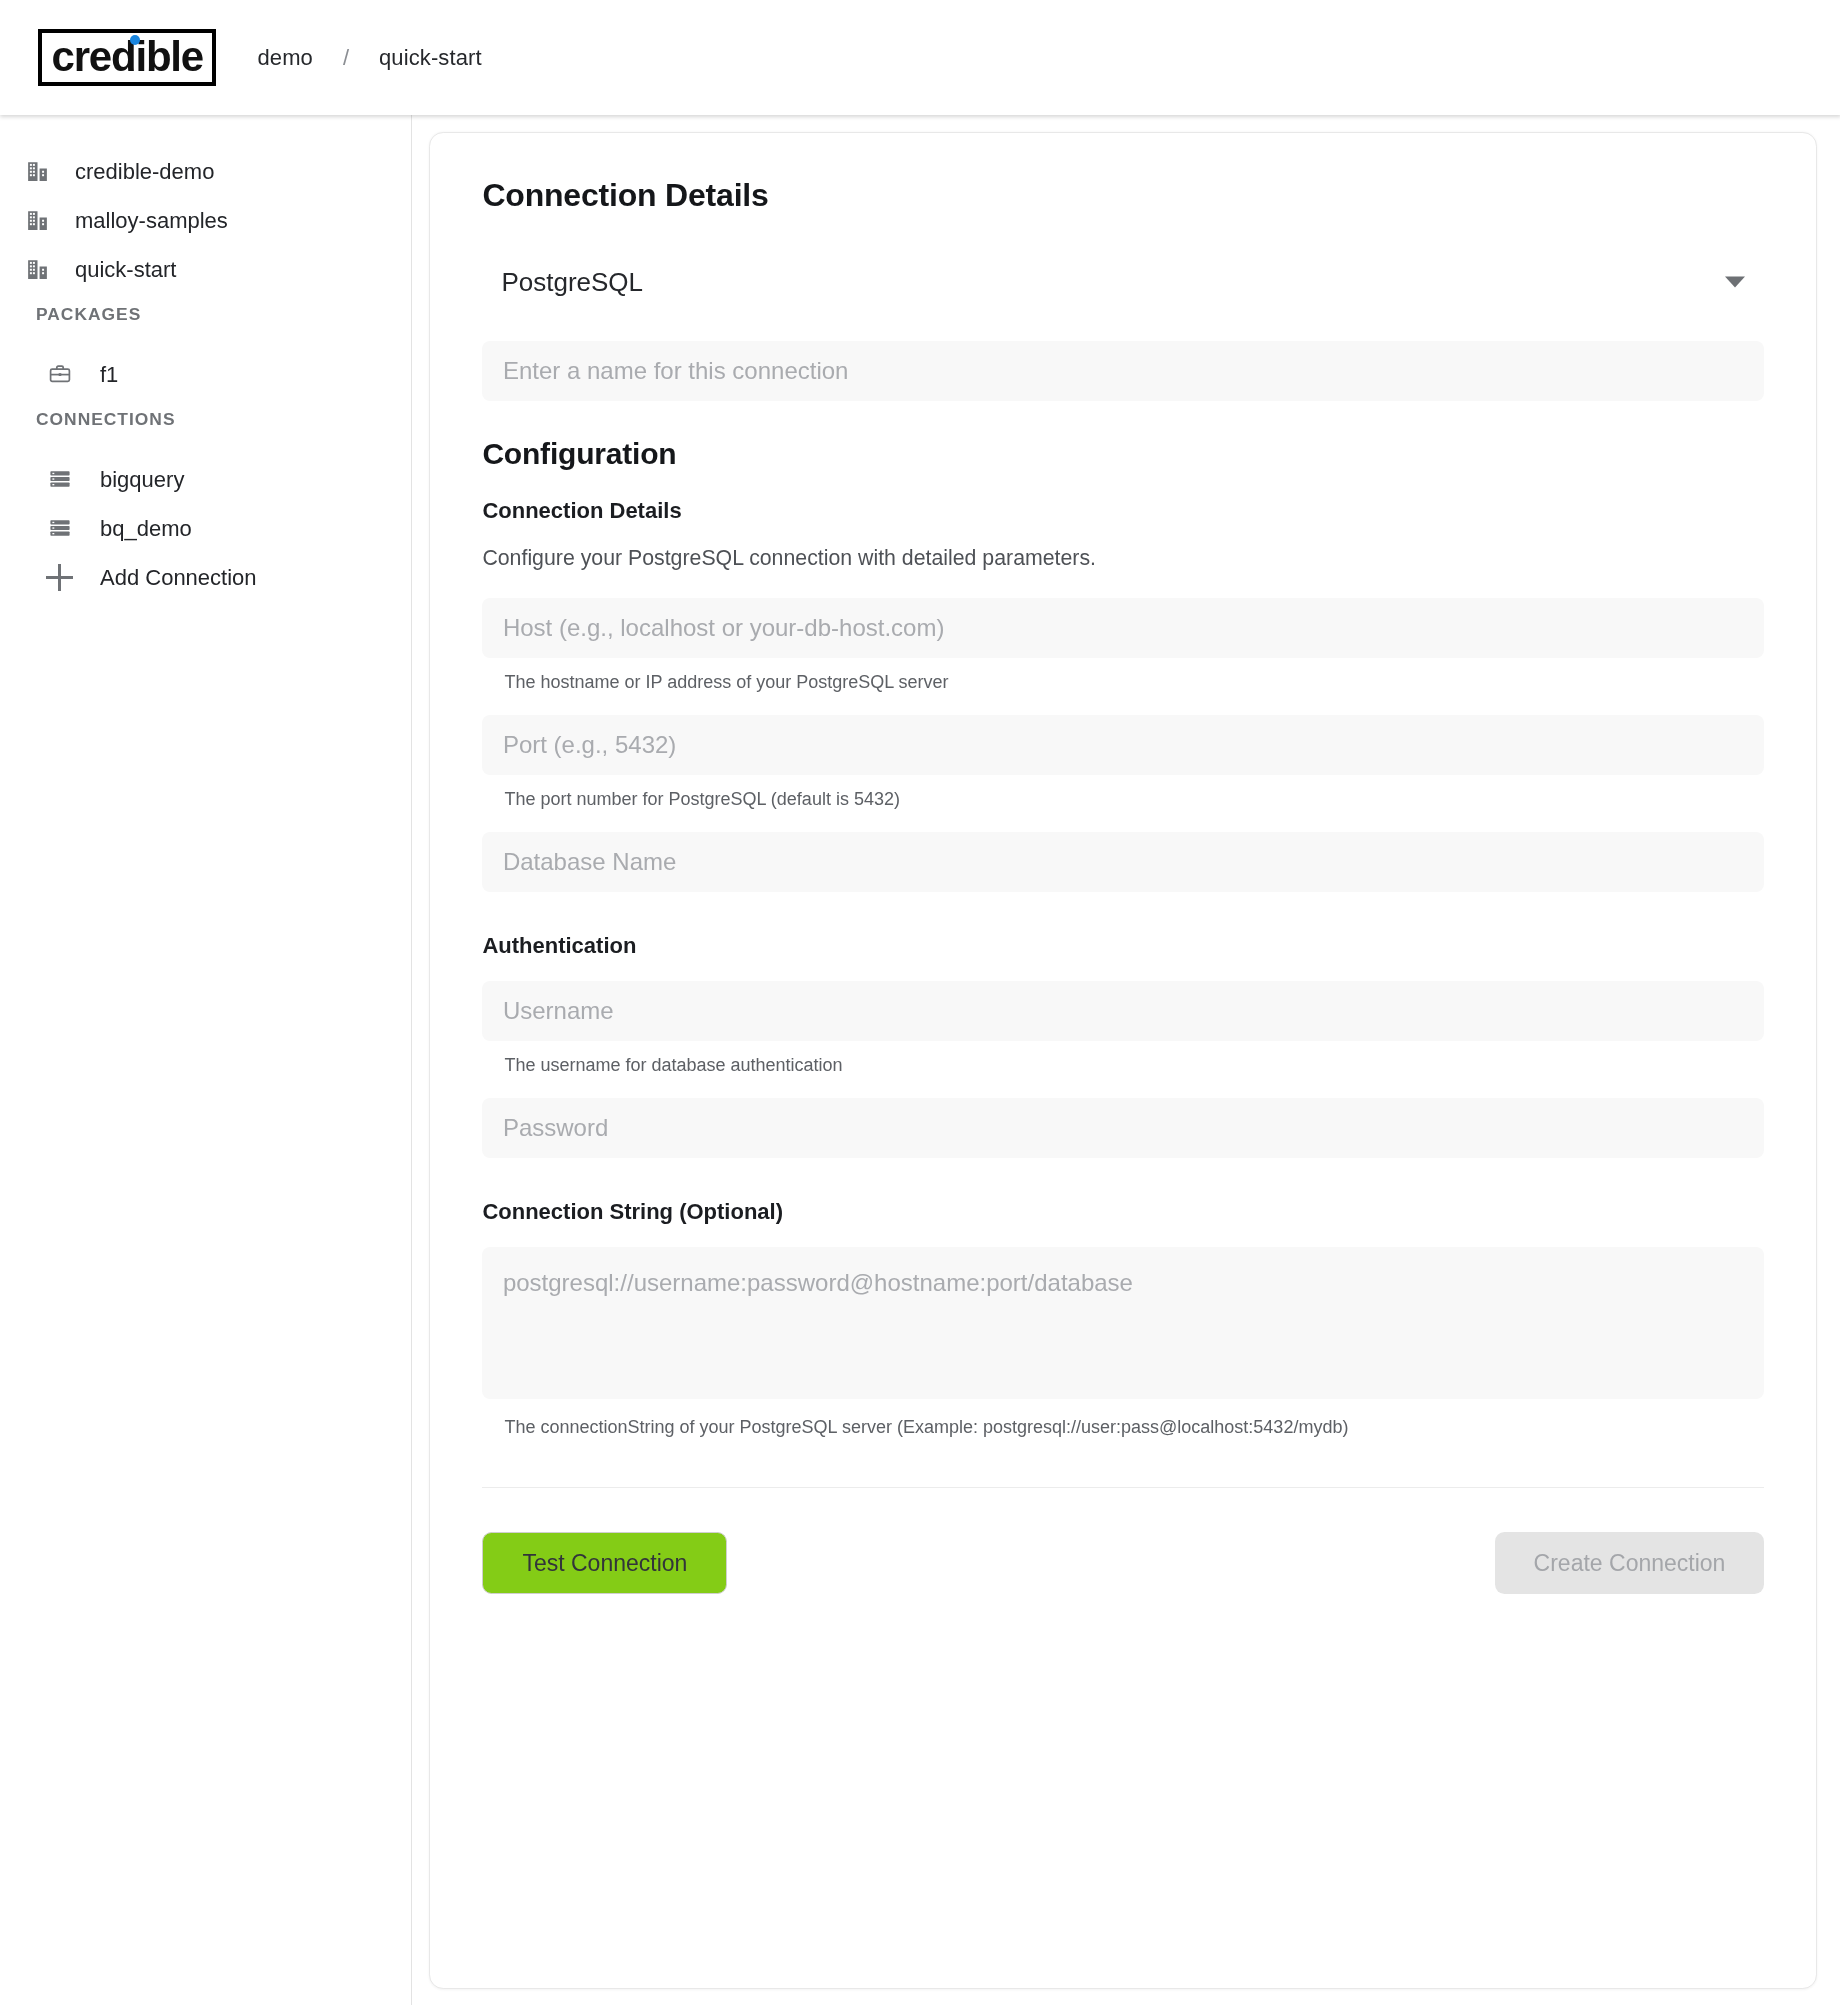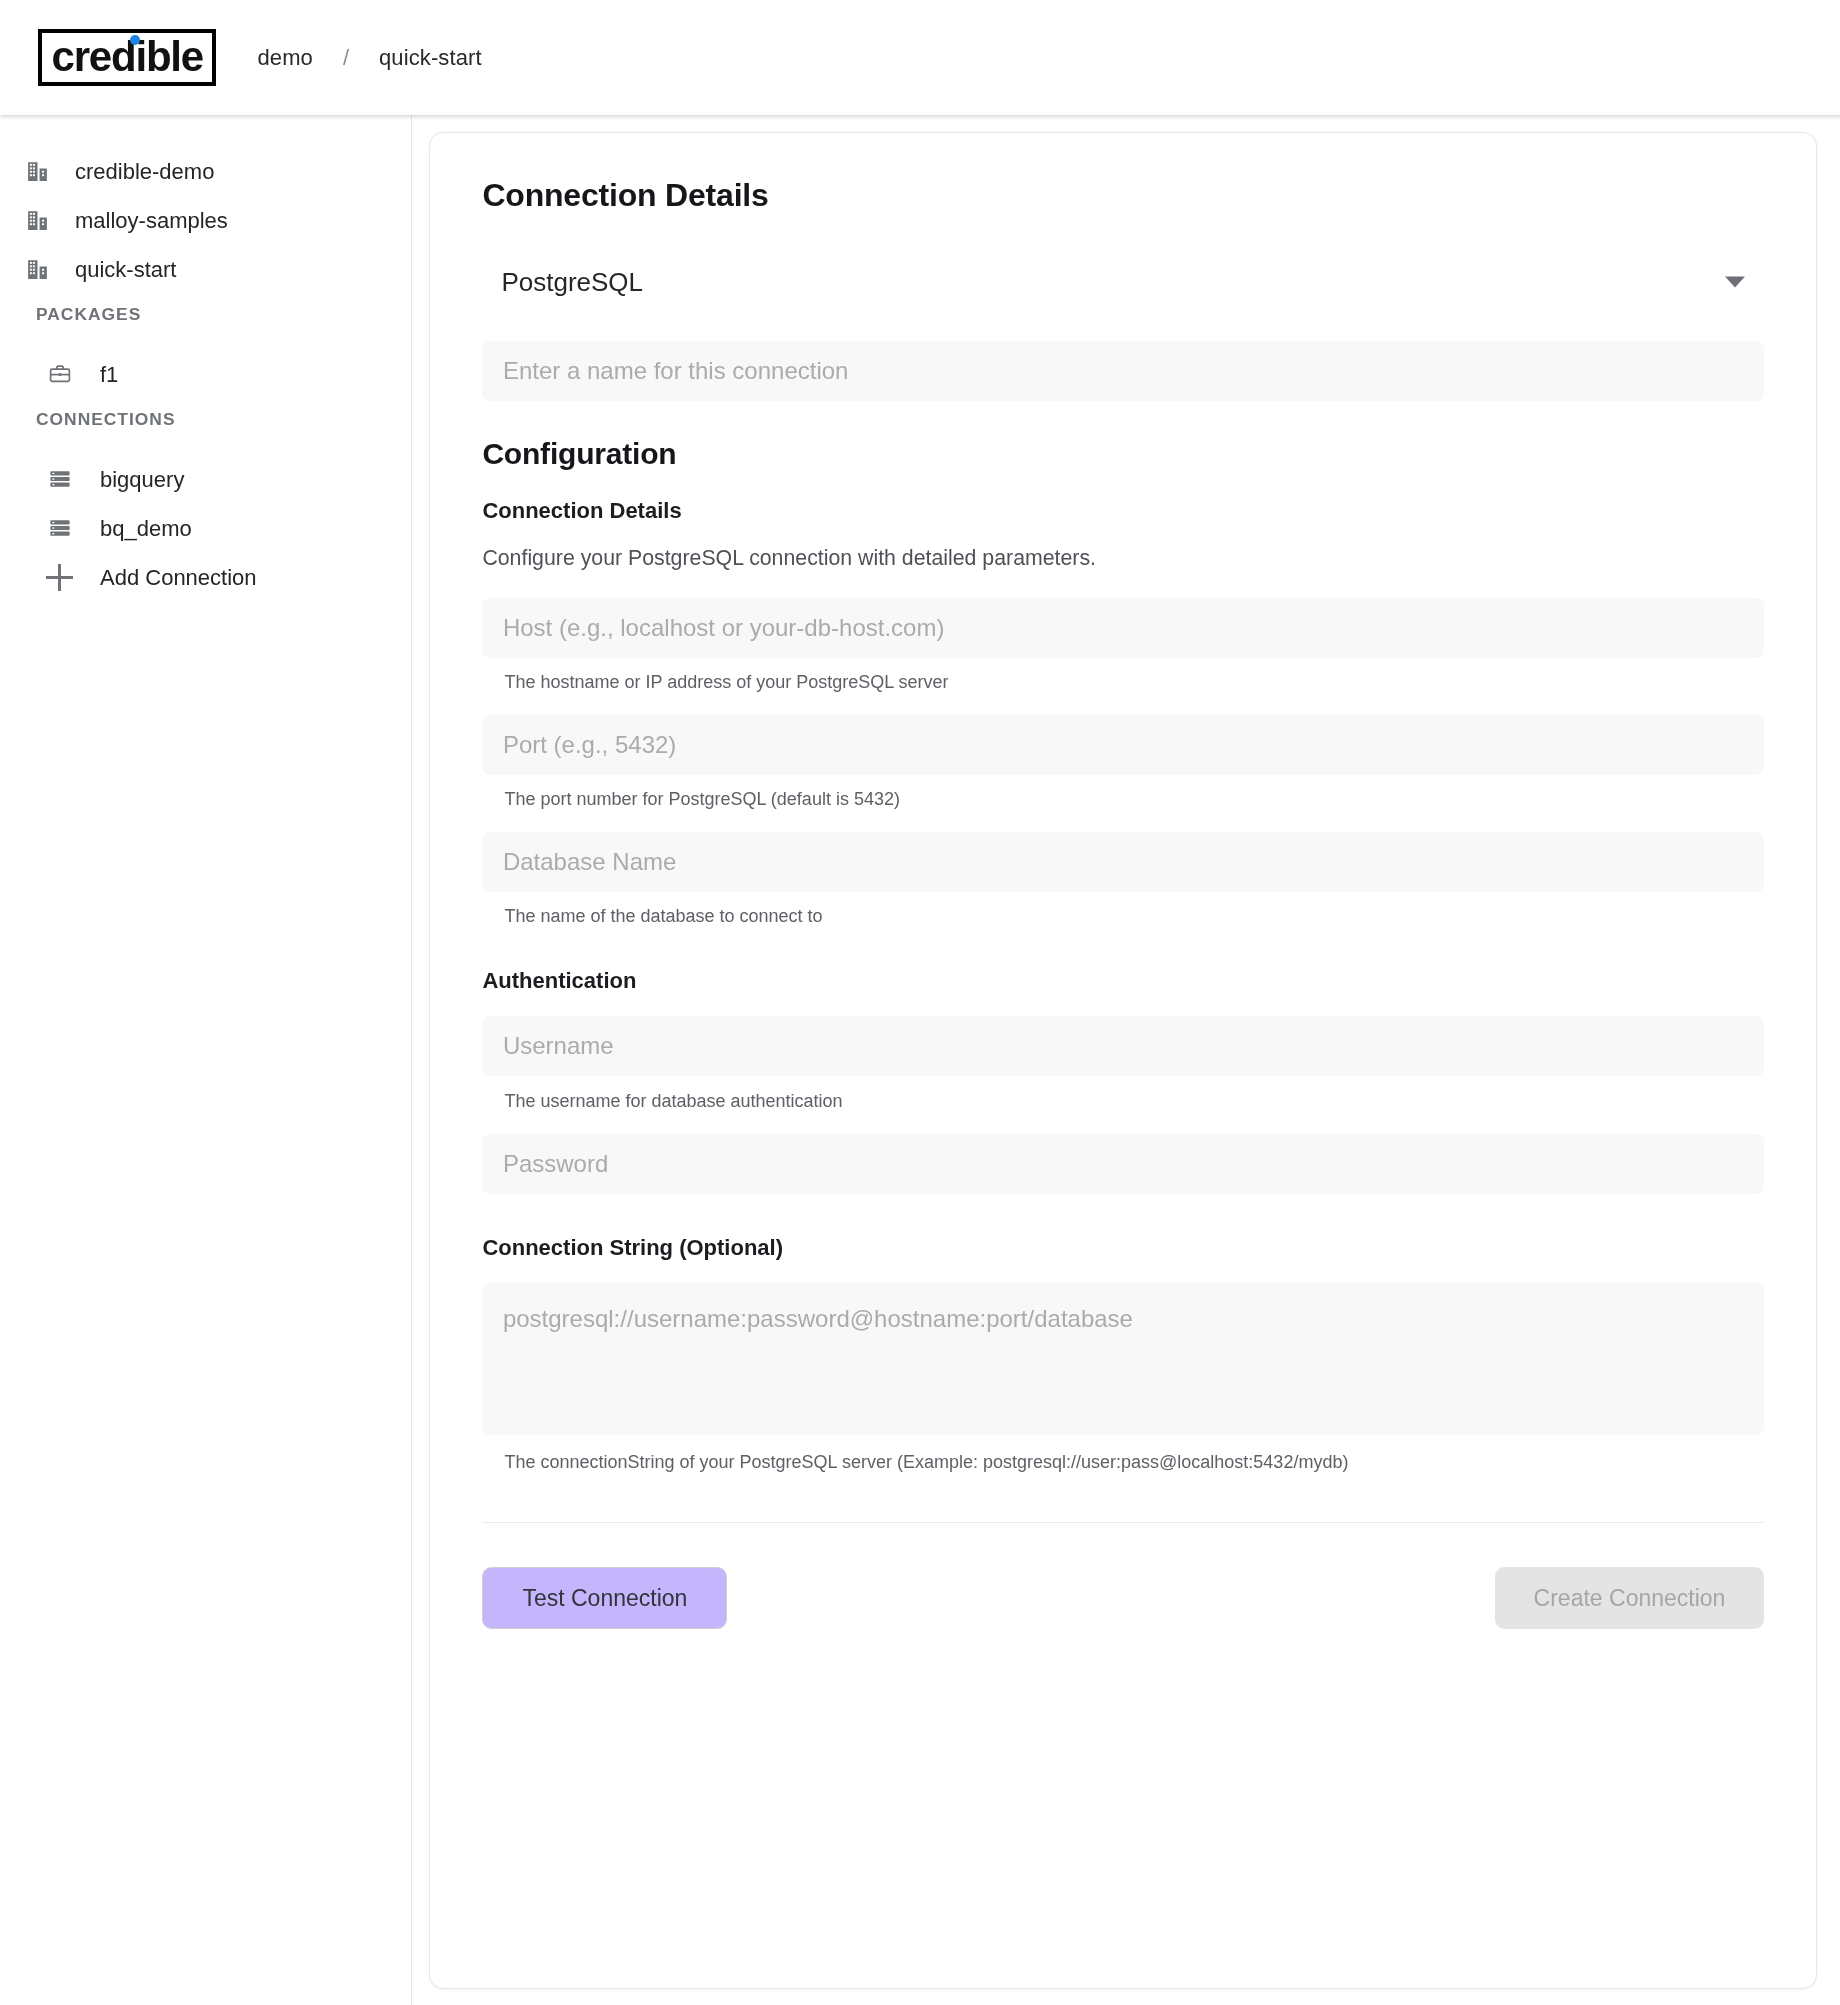--- a/index.html
+++ b/index.html
@@ -254,21 +254,21 @@
   .actions {
     display: flex;
     justify-content: space-between;
     align-items: center;
   }
 
   .btn-outline {
     height: 62px;
     min-width: 245px;
     padding: 0 24px;
-    background: #c4b5fd;
+    background: #84cc16;
     border: 1.6px solid #cfcfcf;
     border-radius: 9.5px;
     font-family: "Liberation Sans", sans-serif;
     font-size: 23px;
     color: #32343a;
     cursor: pointer;
   }
 
   .btn-disabled {
     height: 62px;
@@ -443,21 +443,20 @@
         <div class="hint">The hostname or IP address of your PostgreSQL server</div>
       </div>
 
       <div class="field-block">
         <input class="field-input" type="text" placeholder="Port (e.g., 5432)" style="">
         <div class="hint">The port number for PostgreSQL (default is 5432)</div>
       </div>
 
       <div class="field-block">
         <input class="field-input" type="text" placeholder="Database Name" style="">
-        <div class="hint">The name of the database to connect to</div>
       </div>
 
       <div class="section-h3 spaced">Authentication</div>
 
       <div class="field-block">
         <input class="field-input" type="text" placeholder="Username" style="">
         <div class="hint">The username for database authentication</div>
       </div>
 
       <div class="field-block">

